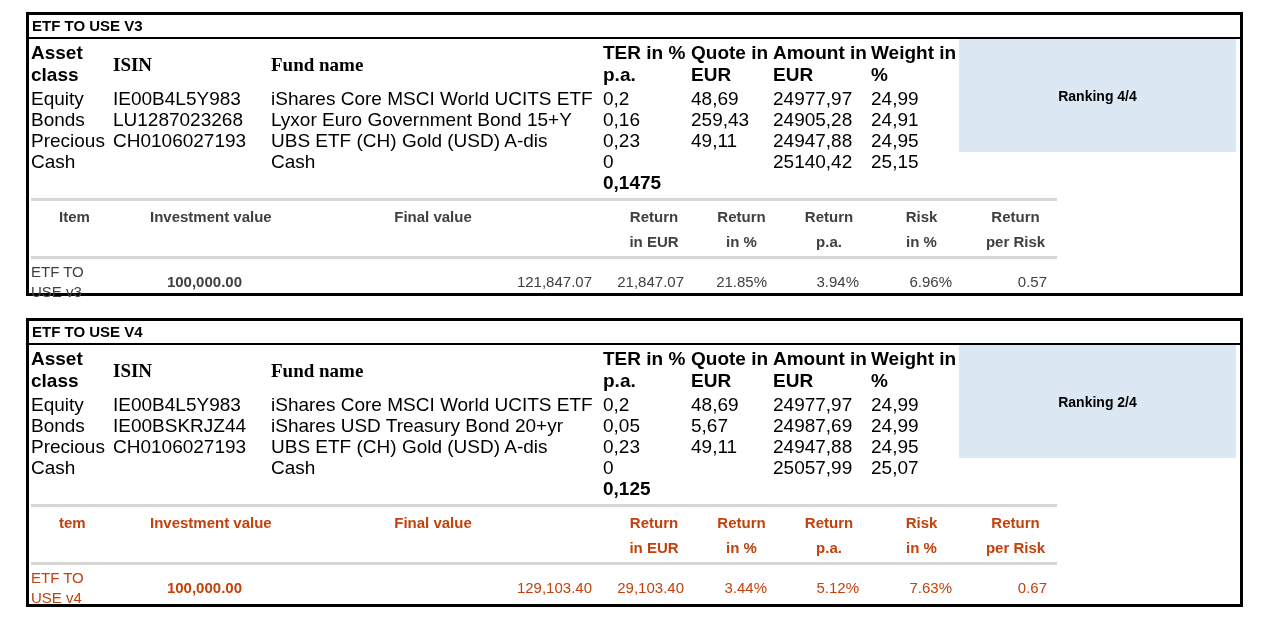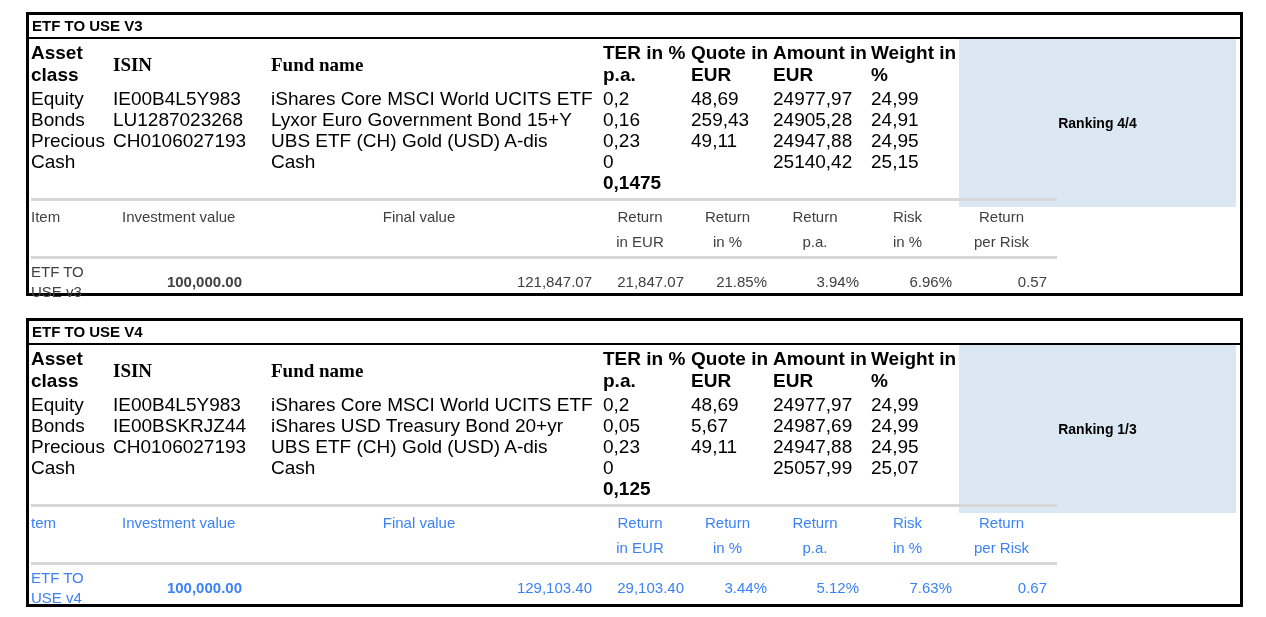--- a/index.html
+++ b/index.html
@@ -7,26 +7,26 @@
   .panel{position:absolute;left:26px;width:1217px;border:3px solid #000;background:#fff;box-sizing:border-box;}
   #panel1{top:12px;height:284px;}
   #panel2{top:318px;height:289px;}
   .panel-title{font-size:15px;font-weight:bold;color:#000;padding:2px 4px 1px 3px;height:19px;border-bottom:2px solid #000;}
   
   .fund-grid{position:absolute;left:2px;top:27px;display:grid;grid-template-columns:82px 158px 332px 88px 82px 98px 88px;font-size:19px;color:#000;}
   .fg-hcell{font-weight:bold;line-height:22px;height:46px;}
   .fg-hcell.mid{align-self:stretch;display:flex;align-items:center;font-family:Liberation Serif, serif;}
   .fg-cell{line-height:21px;height:21px;white-space:nowrap;overflow:visible;}
   .fg-avg{font-weight:bold;line-height:21px;height:21px;}
-  .ranking-box{position:absolute;left:930px;top:24px;width:277px;height:168px;display:flex;align-items:center;justify-content:center;font-size:14px;font-weight:bold;color:#000;}
+  .ranking-box{position:absolute;left:930px;top:24px;width:277px;height:113px;display:flex;align-items:center;justify-content:center;font-size:14px;font-weight:bold;color:#000;}
   
   .perf{position:absolute;left:2px;top:183px;width:1026px;border-top:3px solid #d7d7d7;color:#404040;font-size:15px;}
   .perf-head{border-bottom:3px solid #d7d7d7;padding:3px 0 2px 0;}
   .perf-row-grid{display:grid;grid-template-columns:75px 140px 350px 92px 83px 92px 93px 95px;}
-  .pf-h{font-weight:normal;line-height:25px;white-space:nowrap;}
+  .pf-h{font-weight:bold;line-height:25px;white-space:nowrap;margin-left:28px;}
   .pf-h.r, .pf-d.r{text-align:center;padding-right:4px;box-sizing:border-box;}
   .pf-h.indent{padding-left:16px;}
   .perf-data{padding-top:2px;}
   .pf-d{display:flex;align-items:center;min-height:42px;line-height:20px;}
   .pf-d.r{justify-content:flex-end;}
   .pf-item{max-width:62px;}
   .pf-invest{padding-right:26px;box-sizing:border-box;font-weight:bold;}
 </style>
 </head>
 <body>
@@ -170,23 +170,23 @@
 
     <div class="fg-cell"></div>
       <div class="fg-cell"></div>
       <div class="fg-cell"></div>
     <div class="fg-avg">0,125</div>
     <div class="fg-cell"></div>
       <div class="fg-cell"></div>
       <div class="fg-cell"></div>
   </div>
 
-  <div class="ranking-box" style="background: rgb(219, 232, 244);">Ranking 1/3</div>
-
-  <div class="perf" style="color: #3b82f6; border-top-color: rgb(215, 215, 215);">
+  <div class="ranking-box" style="background: rgb(219, 232, 244);">Ranking 2/4</div>
+
+  <div class="perf" style="color: #c2410c; border-top-color: rgb(215, 215, 215);">
     <div class="perf-head" style="border-bottom-color: rgb(215, 215, 215);">
       <div class="perf-row-grid">
         <div class="pf-h">tem</div>
         <div class="pf-h indent">Investment value</div>
         <div class="pf-h r">Final value</div>
         <div class="pf-h r">Return</div>
         <div class="pf-h r">Return</div>
         <div class="pf-h r">Return</div>
         <div class="pf-h r">Risk</div>
         <div class="pf-h r">Return</div>

